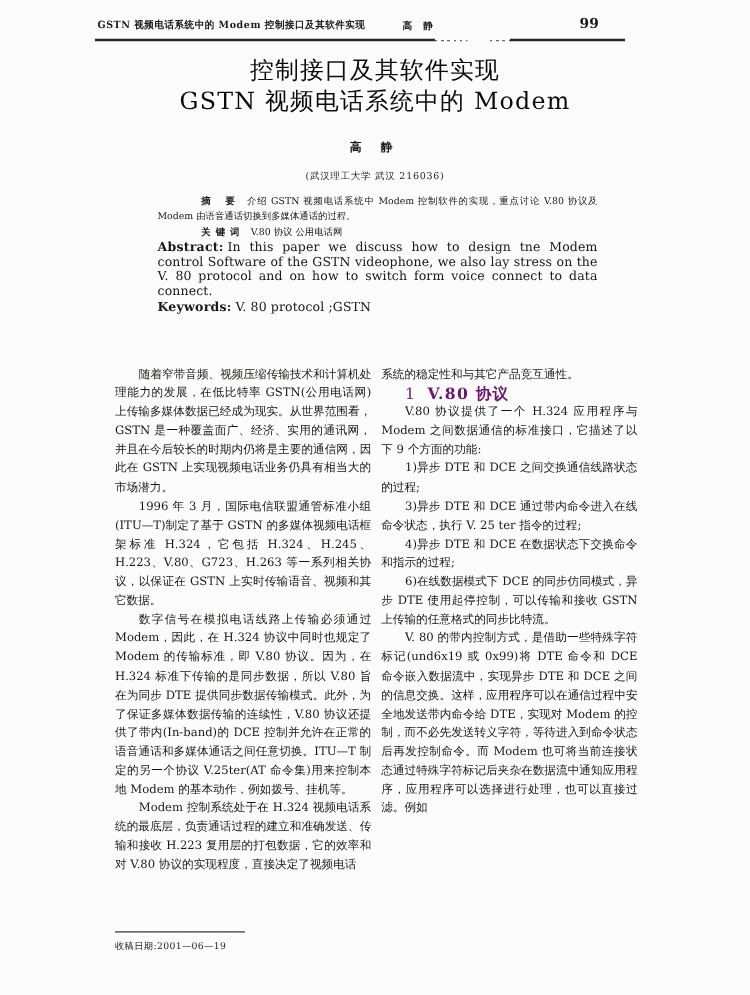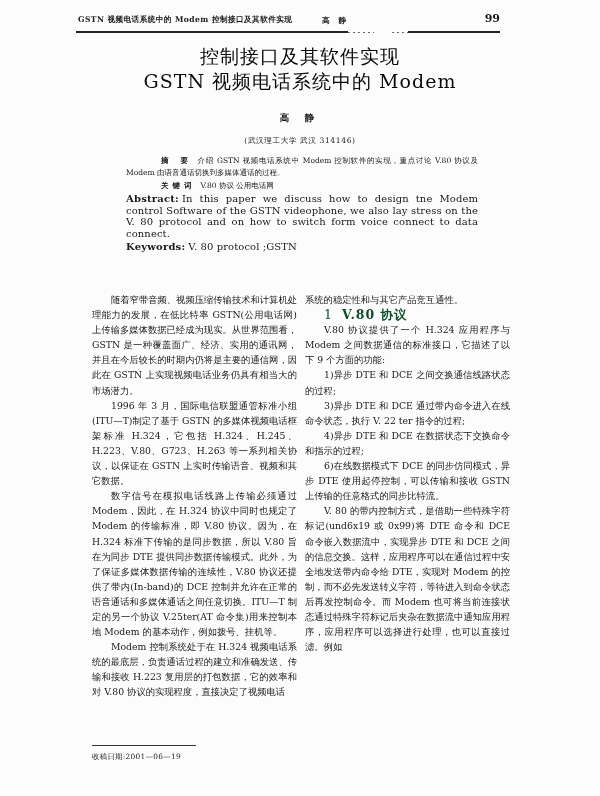--- a/index.html
+++ b/index.html
@@ -59,21 +59,21 @@
     left: 322px;
     top: 7px;
     font-size: 7.8px;
     font-weight: 700;
     letter-spacing: 3px;
     color: #242424;
     white-space: nowrap;
   }
   .rh-page {
     position: absolute;
-    right: 36px;
+    right: 57px;
     top: 4px;
     font-size: 11px;
     font-weight: 700;
     color: #1f1f1f;
   }
   .rule-left {
     position: absolute;
     left: 76px;
     top: 23px;
     width: 272px;
@@ -191,21 +191,21 @@
     text-indent: 19px;
   }
   .col p.noindent { text-indent: 0; }
 
   .sec-head {
     margin: 7px 0 3px 0;
     font-size: 12.5px;
     font-weight: 700;
     letter-spacing: 1px;
     text-indent: 0;
-    color: #14532d;
+    color: #701a75;
   }
   .sec-head .num { margin-right: 9px; font-weight: 400; }
 
   
   .foot-rule {
     position: absolute;
     left: 92px;
     top: 745px;
     width: 104px;
     height: 1.2px;
@@ -235,21 +235,21 @@
     <div class="rule-right-dots"></div>
     <div class="rule-right"></div>
   </div>
 
   <div class="title-block">
     <div class="title-line">控制接口及其软件实现</div>
     <div class="title-line">GSTN 视频电话系统中的 Modem</div>
   </div>
 
   <div class="author">高    静</div>
-  <div class="affiliation">(武汉理工大学  武汉 314146)</div>
+  <div class="affiliation">(武汉理工大学  武汉 216036)</div>
 
   <div class="abs-block">
     <div class="abs-row">
       <span class="abs-label">摘    要</span><span>介绍 GSTN 视频电话系统中 Modem 控制软件的实现，重点讨论 V.80 协议及 Modem 由语音通话切换到多媒体通话的过程。</span>
     </div>
     <div class="abs-row kw-row">
       <span class="abs-label">关键词</span><span>V.80 协议    公用电话网</span>
     </div>
     <div class="abs-row abs-en">
       <span class="abs-label-en">Abstract:</span><span>In this paper we discuss how to design tne Modem control Software of the GSTN videophone, we also lay stress on the V. 80 protocol and on how to switch form voice connect to data connect.</span>
@@ -266,21 +266,21 @@
     <p>Modem 控制系统处于在 H.324 视频电话系统的最底层，负责通话过程的建立和准确发送、传输和接收 H.223 复用层的打包数据，它的效率和对 V.80 协议的实现程度，直接决定了视频电话</p>
   </div>
 
   <div class="col col-right">
     <p class="noindent">系统的稳定性和与其它产品竞互通性。</p>
     <p class="sec-head">
       <span class="num">1</span><span>V.80 协议</span>
     </p>
     <p>V.80 协议提供了一个 H.324 应用程序与 Modem 之间数据通信的标准接口，它描述了以下 9 个方面的功能:</p>
     <p>1)异步 DTE 和 DCE 之间交换通信线路状态的过程;</p>
-    <p>3)异步 DTE 和 DCE 通过带内命令进入在线命令状态，执行 V. 22 ter 指令的过程;</p>
+    <p>3)异步 DTE 和 DCE 通过带内命令进入在线命令状态，执行 V. 25 ter 指令的过程;</p>
     <p>4)异步 DTE 和 DCE 在数据状态下交换命令和指示的过程;</p>
     <p>6)在线数据模式下 DCE 的同步仿同模式，异步 DTE 使用起停控制，可以传输和接收 GSTN 上传输的任意格式的同步比特流。</p>
     <p>V. 80 的带内控制方式，是借助一些特殊字符标记(und6x19 或 0x99)将 DTE 命令和 DCE 命令嵌入数据流中，实现异步 DTE 和 DCE 之间的信息交换。这样，应用程序可以在通信过程中安全地发送带内命令给 DTE，实现对 Modem 的控制，而不必先发送转义字符，等待进入到命令状态后再发控制命令。而 Modem 也可将当前连接状态通过特殊字符标记后夹杂在数据流中通知应用程序，应用程序可以选择进行处理，也可以直接过滤。例如</p>
   </div>
 
   <div class="foot-rule"></div>
   <div class="footnote">收稿日期:2001—06—19</div>
 
   <div class="scan-noise"></div>
 </div>

